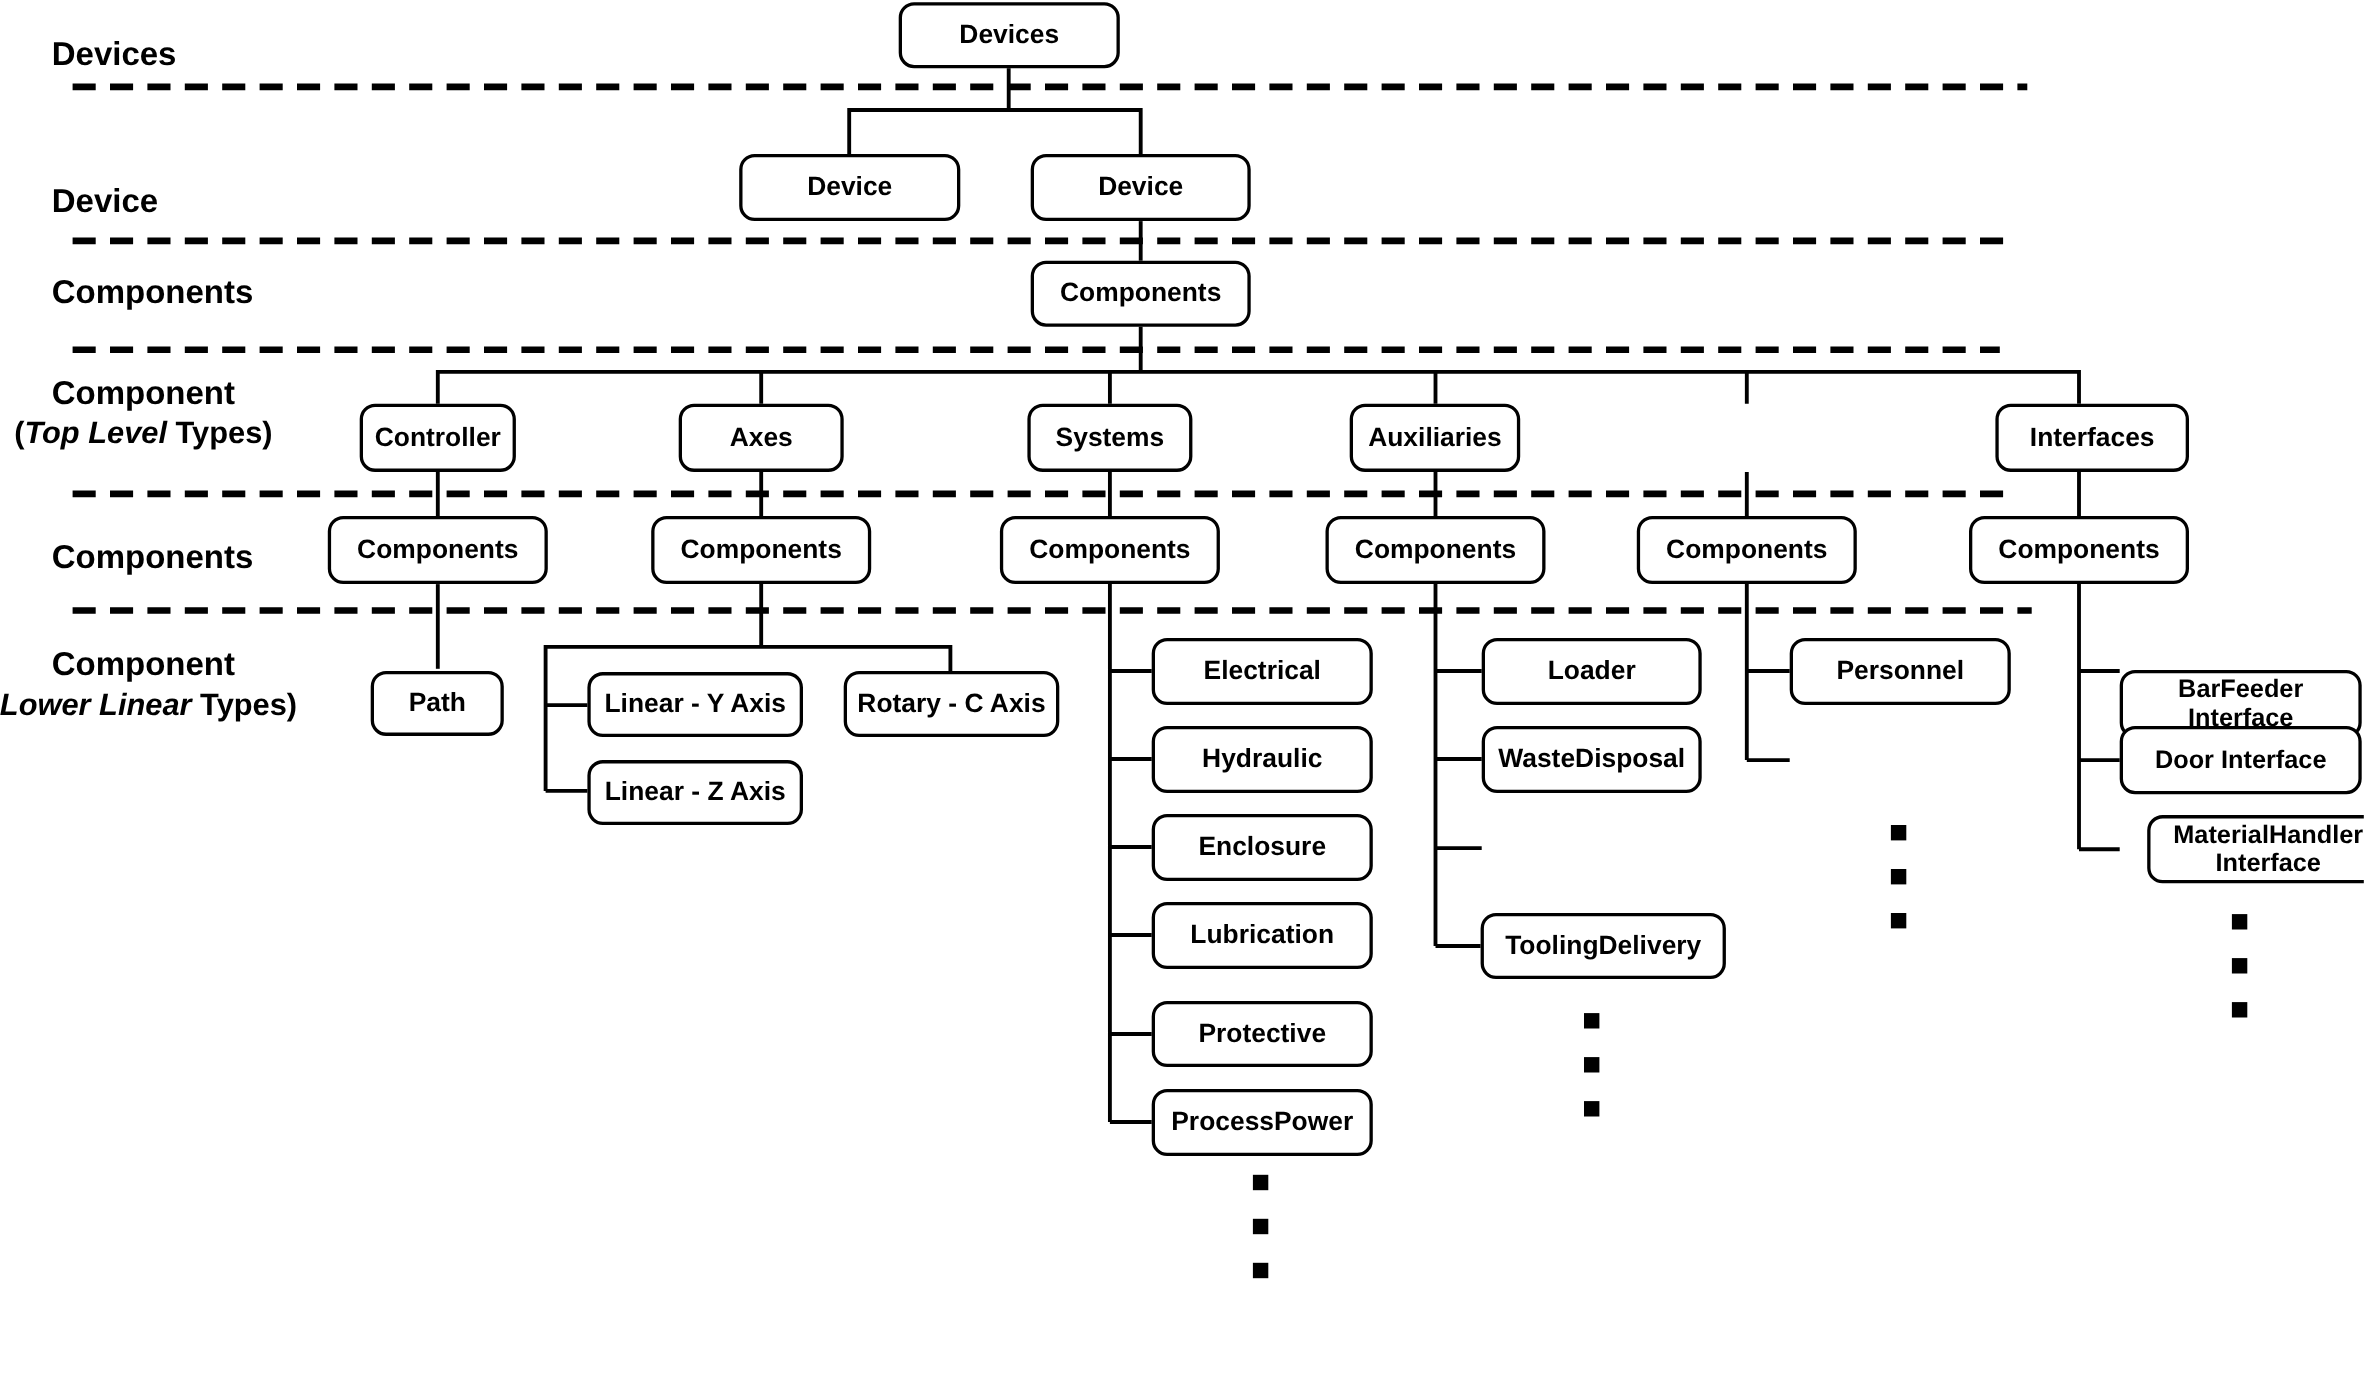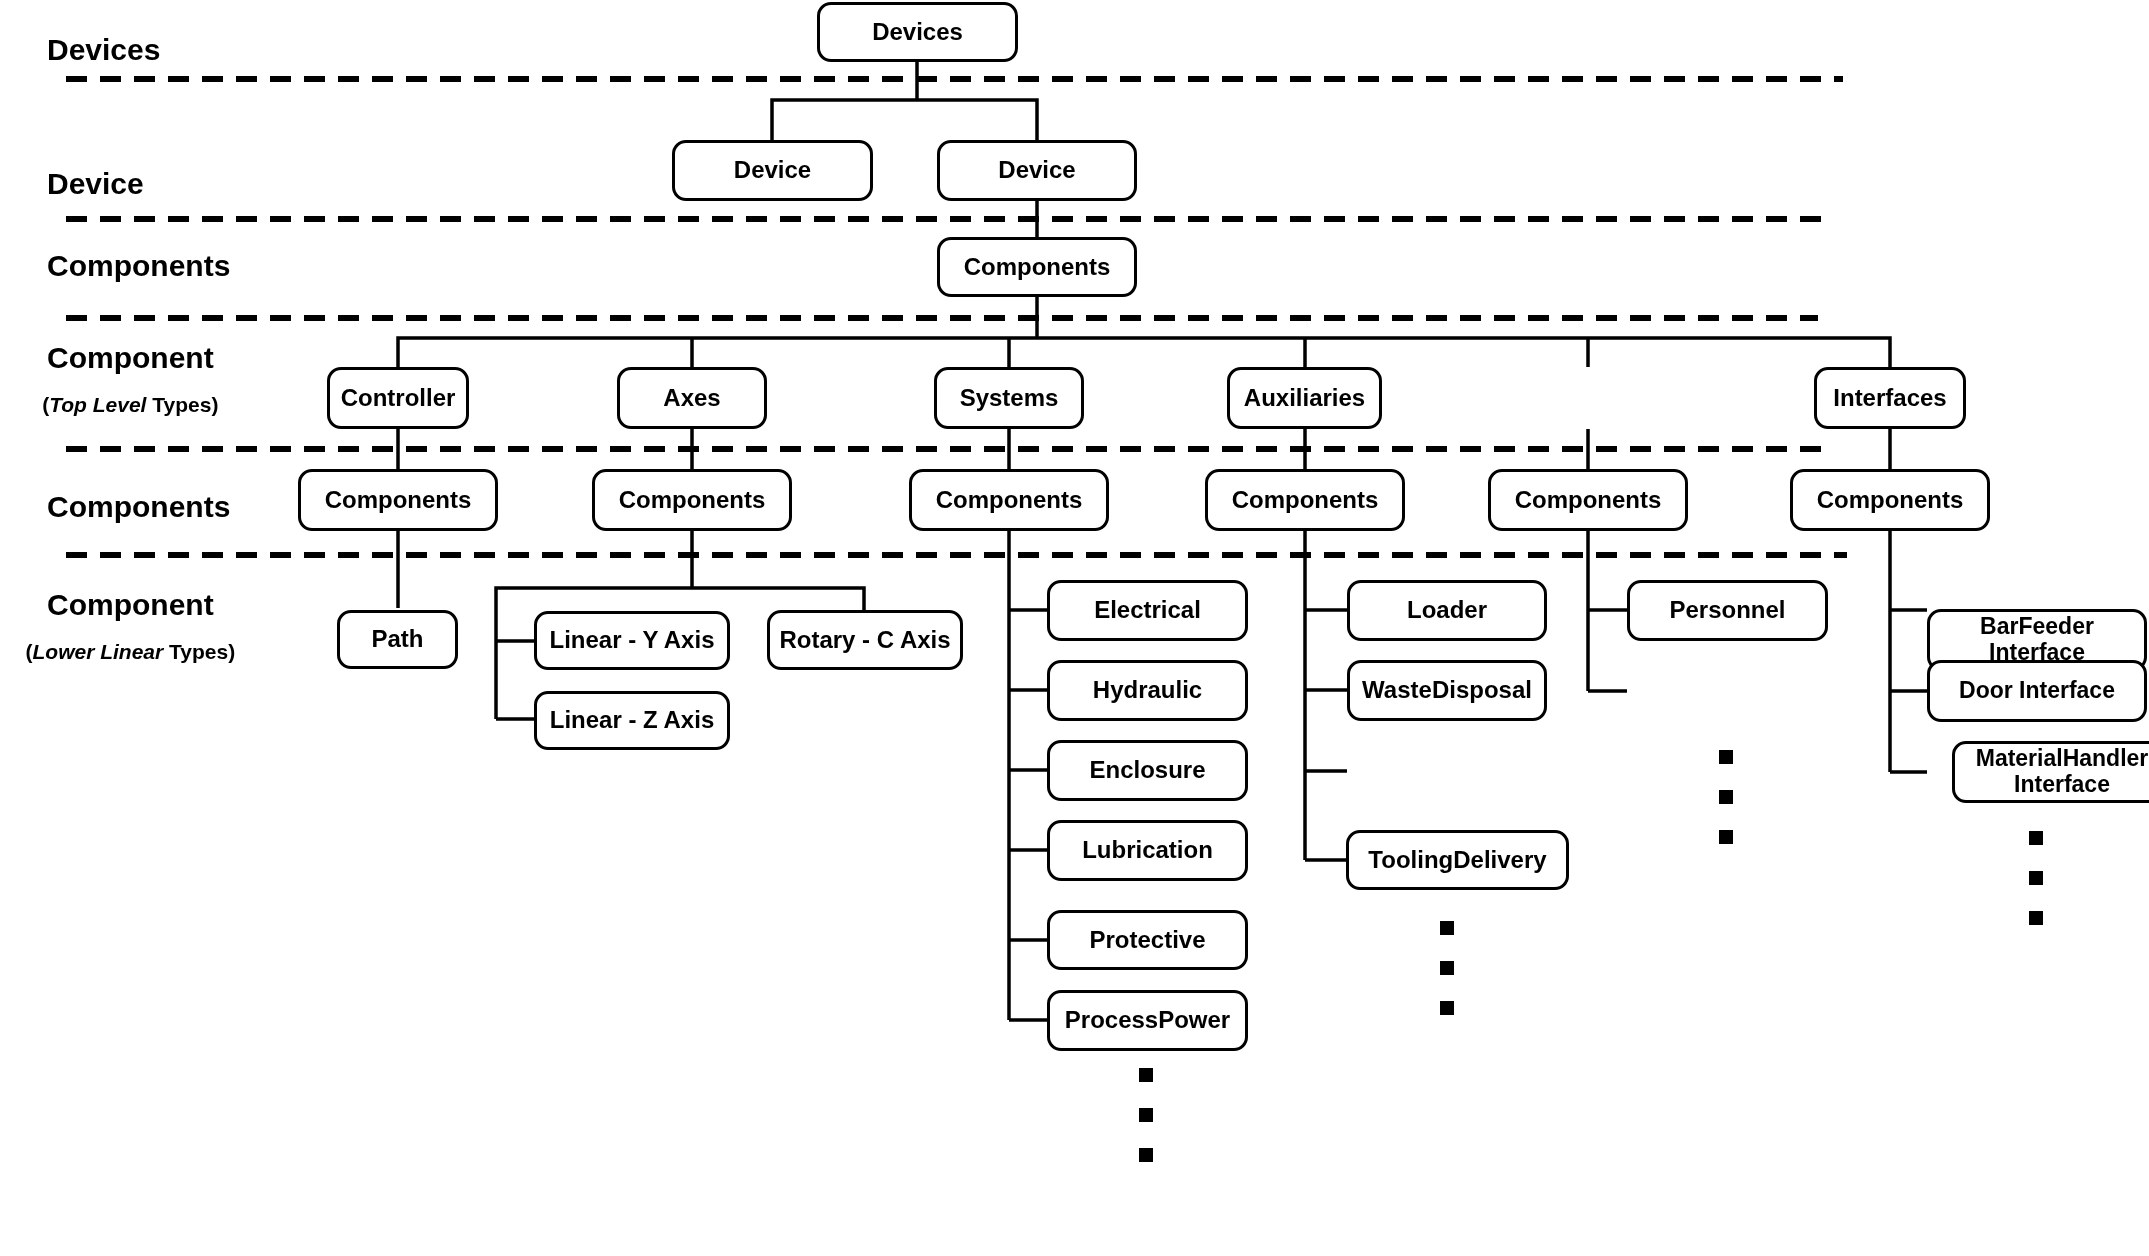--- a/index.html
+++ b/index.html
@@ -11,21 +11,21 @@
   .node{
     position:absolute;box-sizing:border-box;background:#ffffff;
     border:3.5px solid #000;border-radius:14px;
     display:flex;align-items:center;justify-content:center;text-align:center;
     font-weight:bold;font-size:24px;line-height:1.12;padding:2px 4px;
   }
   .node.wrap2{font-size:23px;}
   .row-label{position:absolute;font-weight:bold;font-size:30px;line-height:34px;white-space:nowrap;}
   .row-label .sub{
     position:absolute;top:100%;left:50%;transform:translateX(-50%);
-    font-size:21px;line-height:26px;margin-top:17px;white-space:nowrap;text-align:center;
+    font-size:28px;line-height:26px;margin-top:6px;white-space:nowrap;text-align:center;
   }
   .row-label .it{font-style:italic;}
   .dots{position:absolute;width:14px;}
   .dot{width:14px;height:14px;background:#000;position:absolute;left:0;}
   .dot:nth-child(1){top:0;}
   .dot:nth-child(2){top:40px;}
   .dot:nth-child(3){top:80px;}
 </style>
 </head>
 <body>
@@ -81,21 +81,21 @@
 
   <div class="node" style="left:672px;top:140px;width:201px;height:61px;">Device</div>
   <div class="node" style="left:937px;top:140px;width:200px;height:61px;">Device</div>
 
   <div class="node" style="left:937px;top:237px;width:200px;height:60px;">Components</div>
 
   <div class="node" style="left:327px;top:367px;width:142px;height:62px;">Controller</div>
   <div class="node" style="left:617px;top:367px;width:150px;height:62px;">Axes</div>
   <div class="node" style="left:934px;top:367px;width:150px;height:62px;">Systems</div>
   <div class="node" style="left:1227px;top:367px;width:155px;height:62px;">Auxiliaries</div>
-  <div class="node" style="left:1814px;top:367px;width:152px;height:62px;">Interfaces</div>
+  <div class="node" style="left:1814px;top:367px;width:176px;height:62px;">Interfaces</div>
 
   <div class="node" style="left:298px;top:469px;width:200px;height:62px;">Components</div>
   <div class="node" style="left:592px;top:469px;width:200px;height:62px;">Components</div>
   <div class="node" style="left:909px;top:469px;width:200px;height:62px;">Components</div>
   <div class="node" style="left:1205px;top:469px;width:200px;height:62px;">Components</div>
   <div class="node" style="left:1488px;top:469px;width:200px;height:62px;">Components</div>
   <div class="node" style="left:1790px;top:469px;width:200px;height:62px;">Components</div>
 
   <div class="node" style="left:337px;top:610px;width:121px;height:59px;">Path</div>
 

